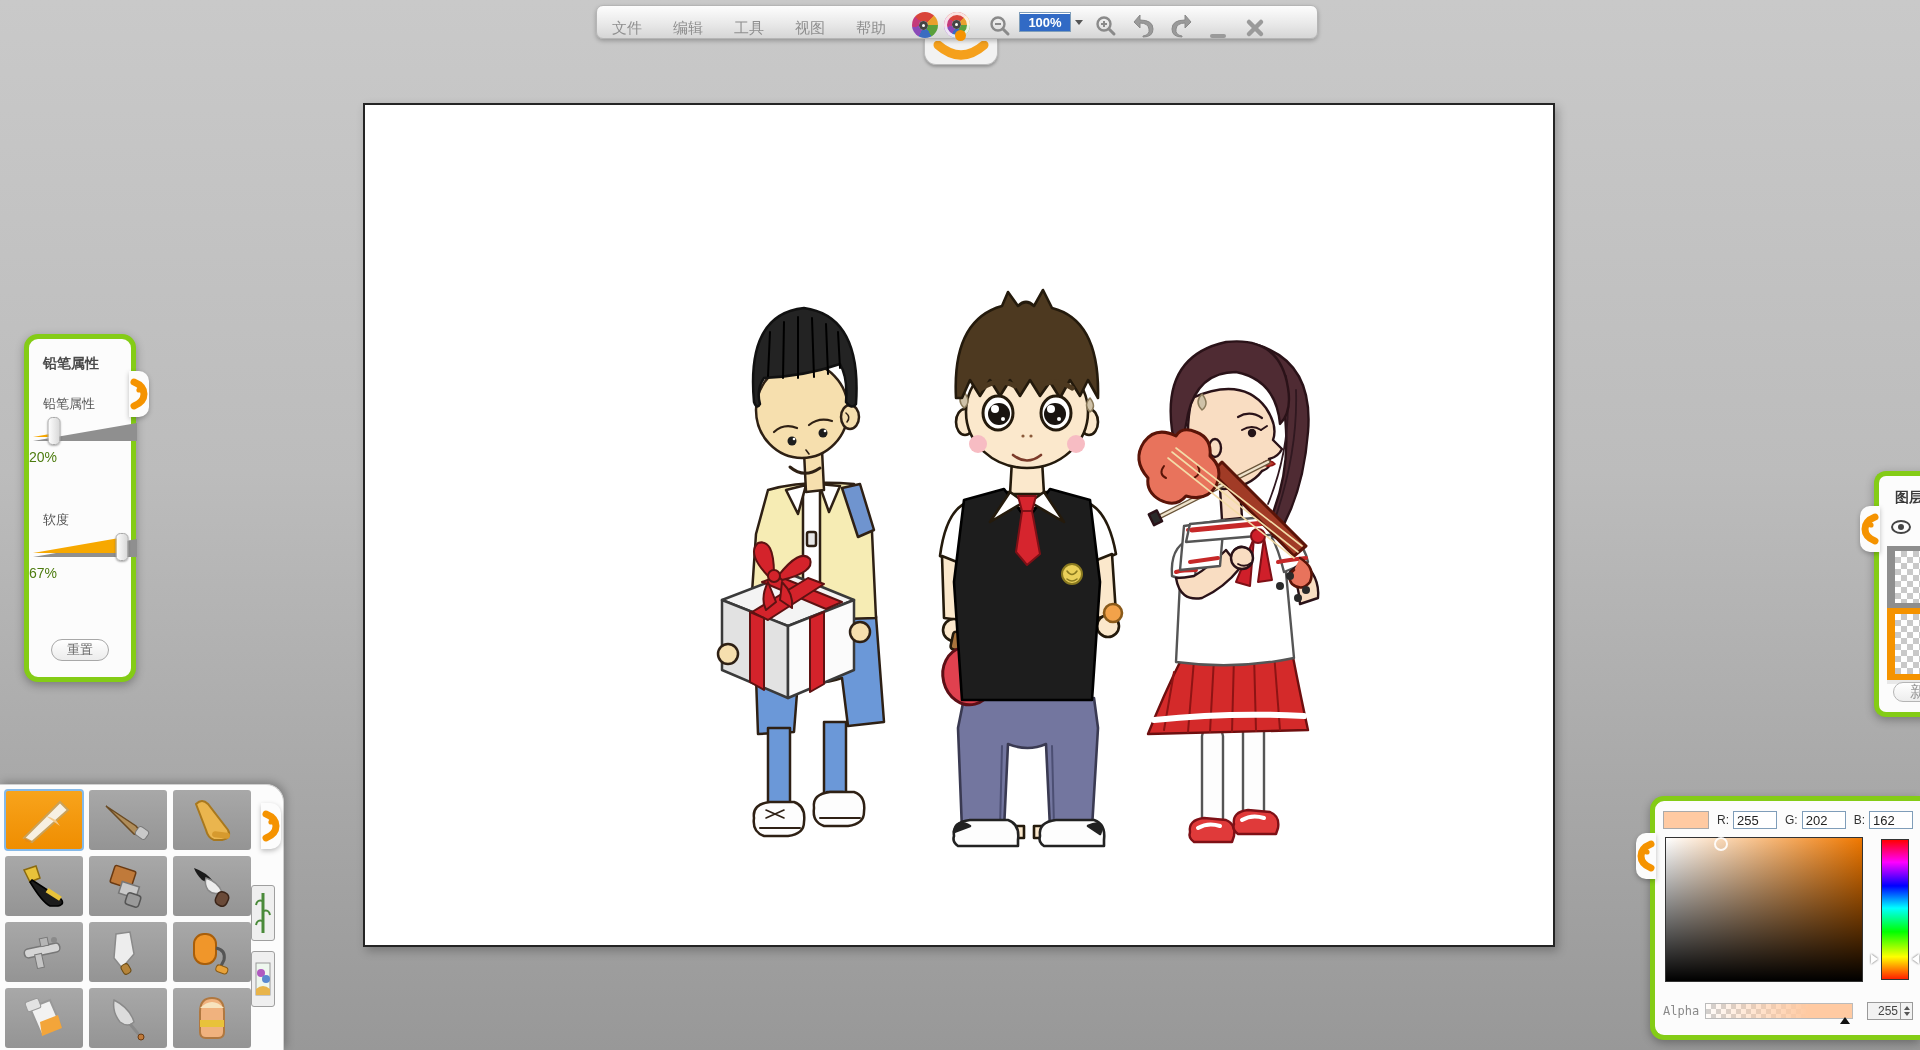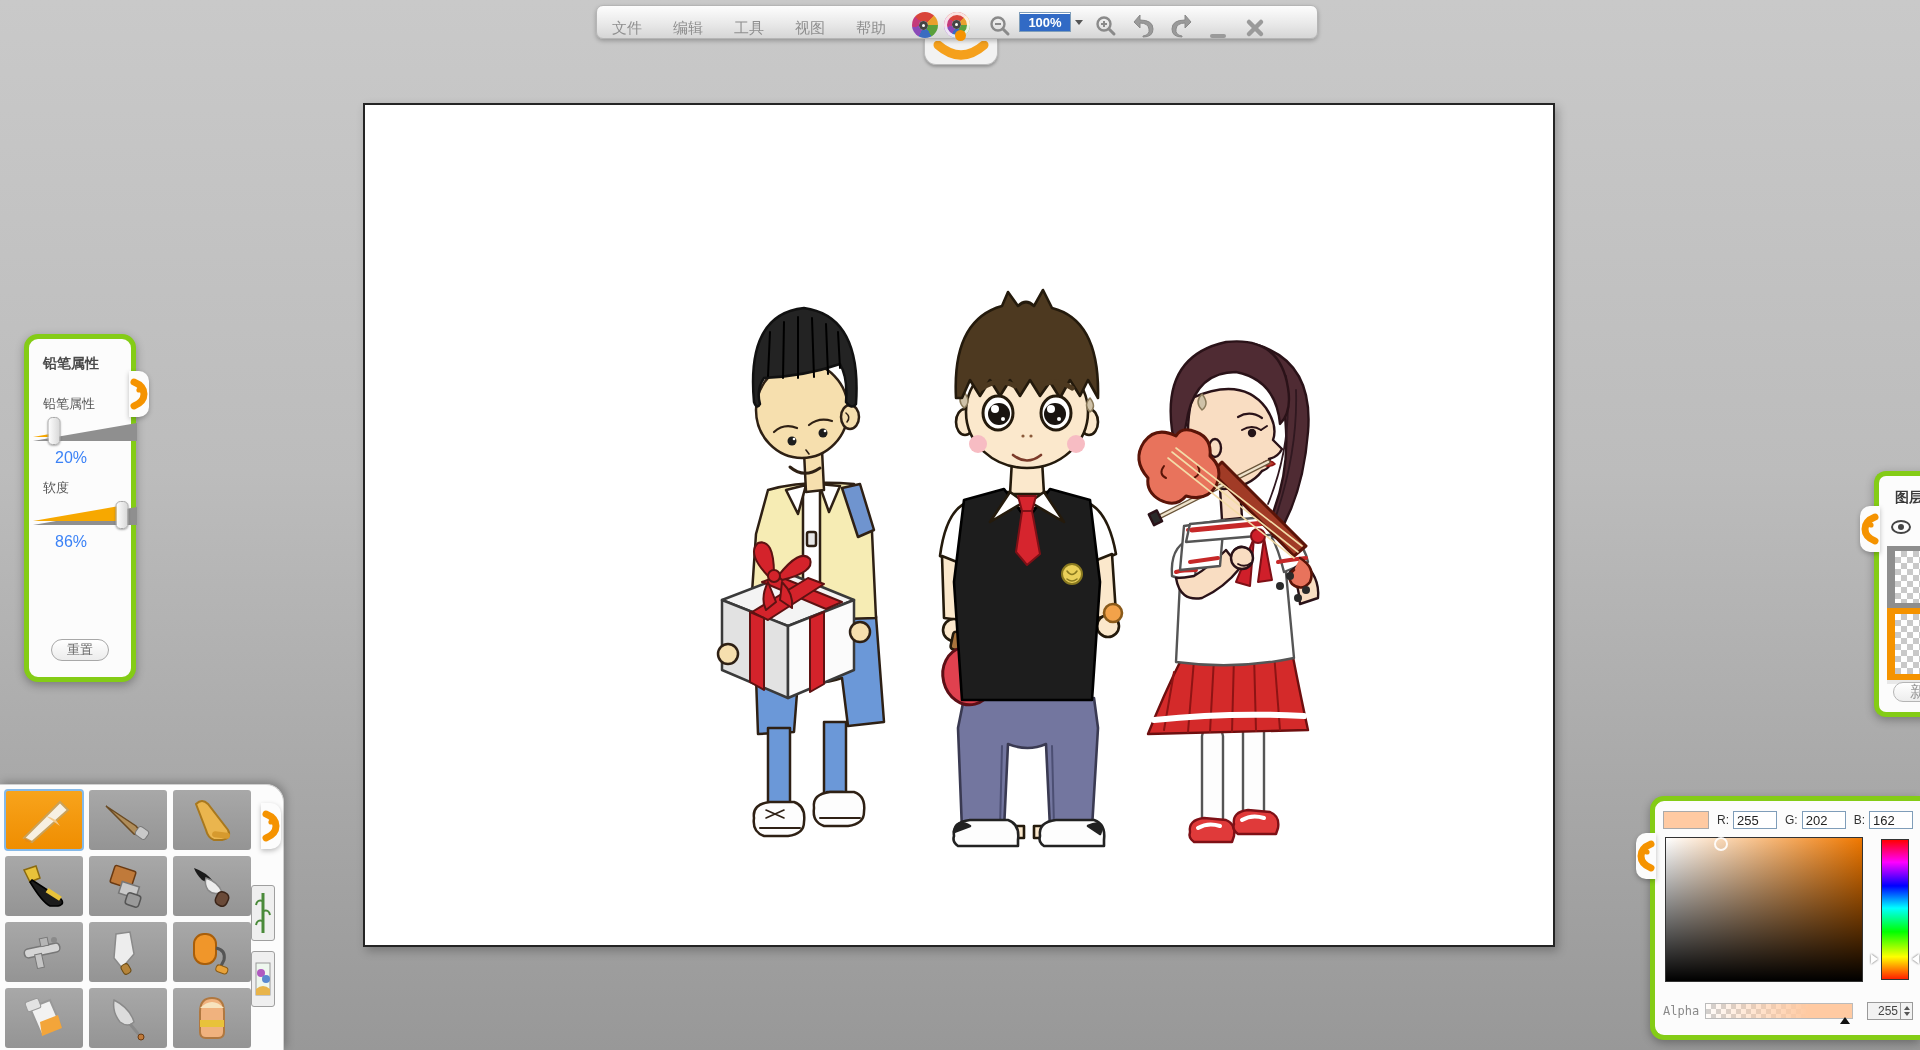--- a/index.html
+++ b/index.html
@@ -80,21 +80,21 @@
   .wedge { position:relative; width:104px; height:30px; margin:4px 0 0 4px; }
   .wedge svg.base { position:absolute; left:0; top:4px; }
   .wedge-fill { position:absolute; left:0; top:4px; height:22px; overflow:hidden; }
   .wedge-fill svg { position:absolute; left:0; top:0; }
   .thumb {
     position:absolute; top:0; width:13px; height:28px; border-radius:5px;
     background:linear-gradient(90deg,#fdfdfd,#d9d9d9);
     border:1px solid #a9a9a9; box-shadow:0 1px 2px rgba(0,0,0,.3);
     transform:translateX(-50%);
   }
-  .pp-value { font-size:16px; color:#3b82f6; text-align:center; margin:2px 18px 0 0; }
+  .pp-value { font-size:14px; color:#4d7c0f; text-align:left; margin:2px 18px 0 0; }
   .reset-btn {
     position:absolute; left:50%; transform:translateX(-50%); bottom:16px;
     width:58px; height:22px; border-radius:11px; border:1px solid #a8a8a8;
     background:linear-gradient(180deg,#fff,#ececec);
     font-size:13px; color:#666; display:flex; align-items:center; justify-content:center;
   }
 
   
   .tool-palette {
     left:0; top:784px; width:284px; height:266px;
@@ -460,33 +460,33 @@
       <polygon points="0,20 104,2 104,20" fill="#8f8f8f"></polygon>
     </svg>
     <div class="wedge-fill" style="width: 20%;">
       <svg width="104" height="22">
           <polygon points="0,16 104,-2 104,16" fill="#f7a800"></polygon>
         </svg>
     </div>
     <div class="thumb" style="left: 20%;"></div>
   </div>
   <div class="pp-value">20%</div>
-  <div class="pp-label" style="margin-top:12px;">软度</div>
+  <div class="pp-label" style="margin-top:46px;">软度</div>
   <div class="wedge">
     <svg class="base" width="104" height="22">
       <polygon points="0,20 104,2 104,20" fill="#8f8f8f"></polygon>
     </svg>
     <div class="wedge-fill" style="width: 86%;">
       <svg width="104" height="22">
           <polygon points="0,16 104,-2 104,16" fill="#f7a800"></polygon>
         </svg>
     </div>
     <div class="thumb" style="left: 86%;"></div>
   </div>
-  <div class="pp-value">86%</div>
+  <div class="pp-value">67%</div>
   <div class="reset-btn">重置</div>
 </div>
 
 <div class="abs tool-palette">
   <div class="tool-grid">
     <div class="tool-cell selected">
       <svg width="56" height="48" viewBox="0 0 56 48">
         <polygon points="8,42 44,6 52,14 16,46" fill="#f7f0e2" stroke="#caa25a" stroke-width="2"></polygon>
         <polygon points="8,42 16,46 10,46" fill="#e88a10"></polygon>
         <path d="M30,20 q10,2 14,10" fill="#f3c98a" stroke="none"></path>

